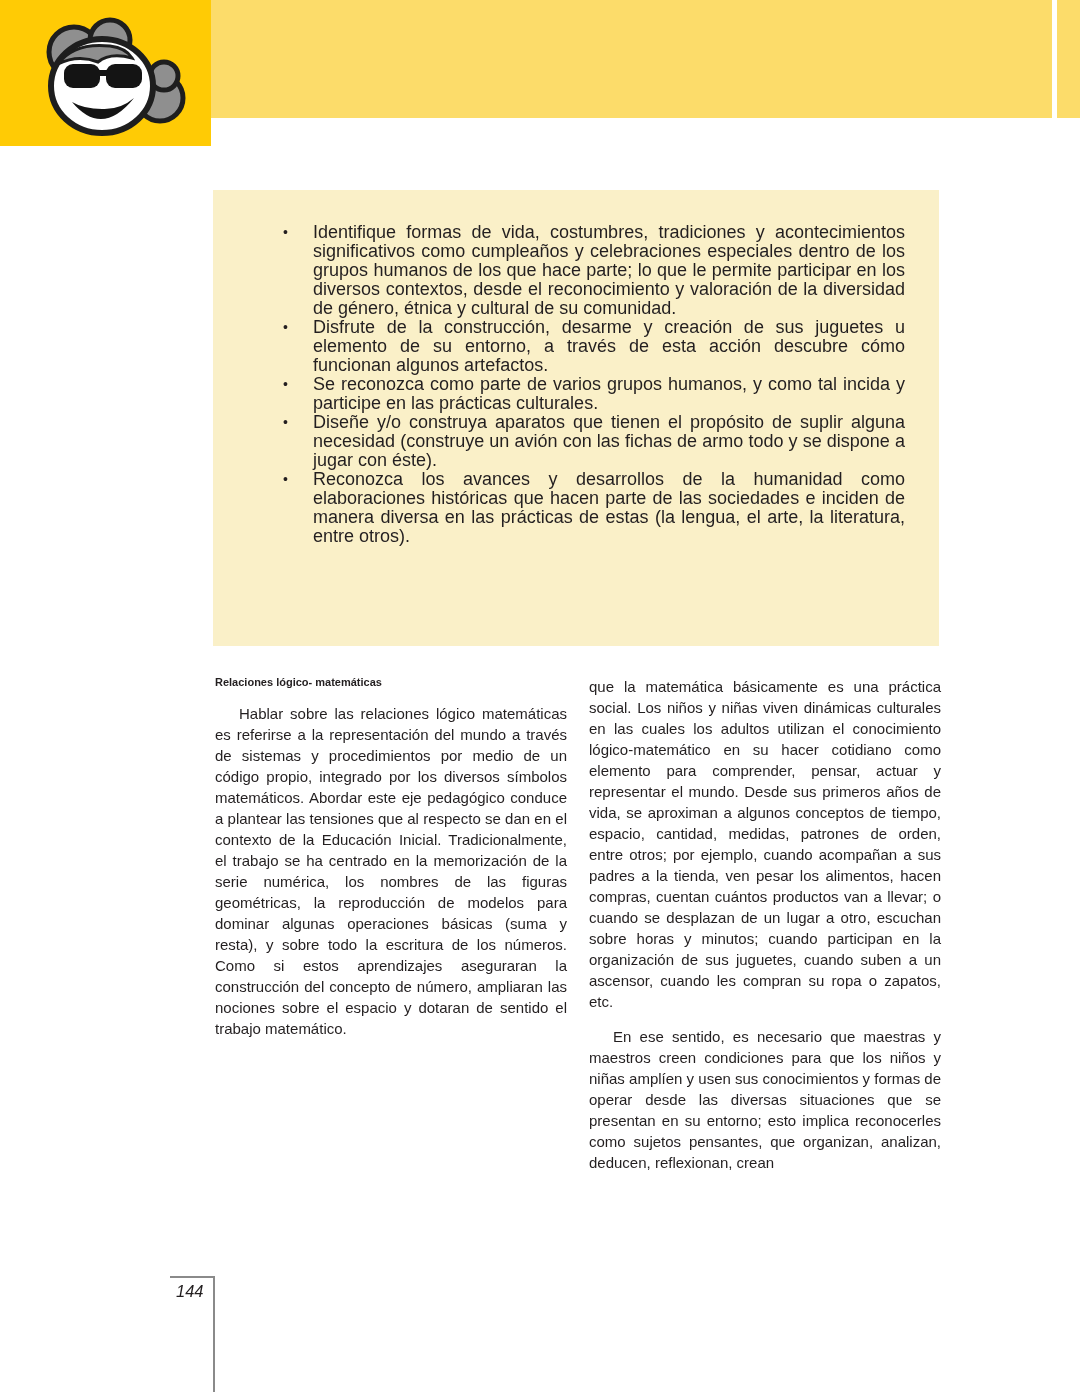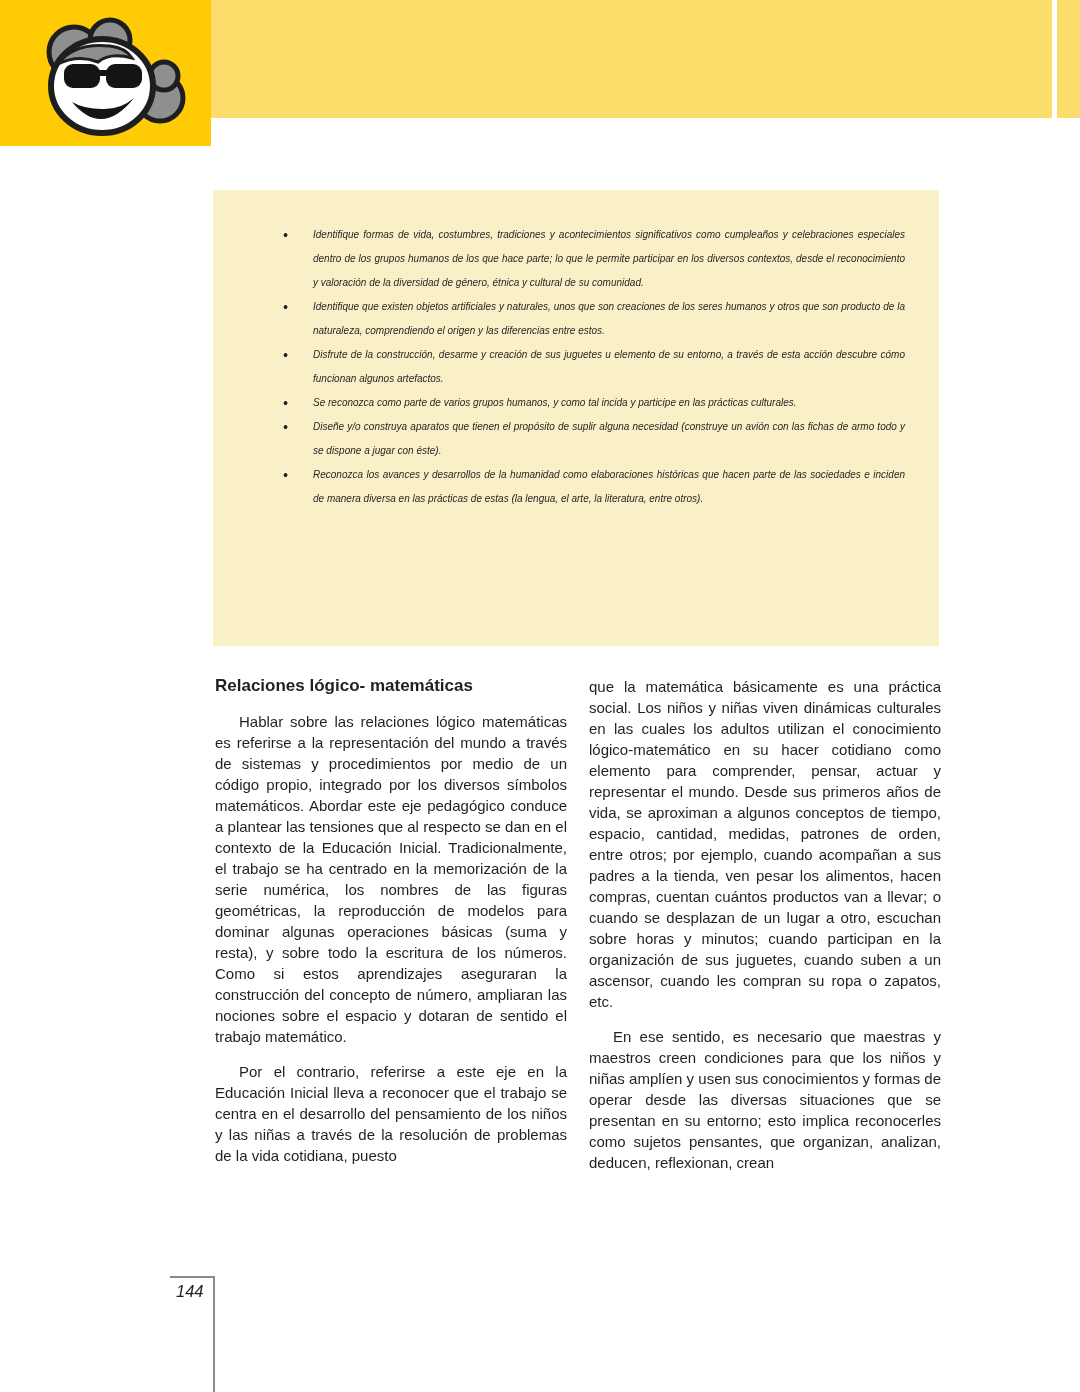--- a/index.html
+++ b/index.html
@@ -35,42 +35,41 @@
     position: absolute; left: 213px; top: 190px;
     width: 726px; height: 456px;
     background: #faf0c8;
     padding: 33px 34px 20px 62px;
     overflow: hidden;
   }
   .callout ul { list-style: none; }
   .callout li {
     position: relative;
     padding-left: 38px;
-    font-size: 10px;
-    line-height: 24px;
+    font-size: 18px;
+    line-height: 19px;
     text-align: justify;
     color: #231f20;
-    font-style: italic;
   }
   .callout li::before {
     content: "•";
     position: absolute; left: 8px; top: 0;
     font-size: 14px;
     color: #231f20;
   }
 
   
   .columns {
     position: absolute; left: 215px; top: 676px;
     width: 726px;
     display: flex; gap: 22px;
   }
   .col { width: 352px; }
   .section-heading {
-    font-size: 17px;
+    font-size: 11px;
     font-weight: bold;
     color: #231f20;
     margin-bottom: 15px;
   }
   .col p {
     font-size: 15px;
     line-height: 21px;
     text-align: justify;
     margin-bottom: 14px;
     color: #231f20;
@@ -121,33 +120,31 @@
       <path d="M66 98 Q88 106 112 95 Q100 100 88 100 Q76 100 66 98 Z" fill="#ffffff"></path>
     </svg>
   </div>
   <div class="header-band">
     <div class="band-slit"></div>
   </div>
 
   <section class="callout">
     <ul>
       <li>Identifique formas de vida, costumbres, tradiciones y acontecimientos significativos como cumpleaños y celebraciones especiales dentro de los grupos humanos de los que hace parte; lo que le permite participar en los diversos contextos, desde el reconocimiento y valoración de la diversidad de género, étnica y cultural de su comunidad.</li>
-      <li>Identifique que existen objetos artificiales y naturales, unos que son creaciones de los seres humanos y otros que son producto de la naturaleza, comprendiendo el origen y las diferencias entre estos.</li>
       <li>Disfrute de la construcción, desarme y creación de sus juguetes u elemento de su entorno, a través de esta acción descubre cómo funcionan algunos artefactos.</li>
       <li>Se reconozca como parte de varios grupos humanos, y como tal incida y participe en las prácticas culturales.</li>
       <li>Diseñe y/o construya aparatos que tienen el propósito de suplir alguna necesidad (construye un avión con las fichas de armo todo y se dispone a jugar con éste).</li>
       <li>Reconozca los avances y desarrollos de la humanidad como elaboraciones históricas que hacen parte de las sociedades e inciden de manera diversa en las prácticas de estas (la lengua, el arte, la literatura, entre otros).</li>
     </ul>
   </section>
 
   <main class="columns">
     <div class="col">
       <h2 class="section-heading">Relaciones lógico- matemáticas</h2>
       <p class="indent">Hablar sobre las relaciones lógico matemáticas es referirse a la representación del mundo a través de sistemas y procedimientos por medio de un código propio, integrado por los diversos símbolos matemáticos.  Abordar este eje pedagógico conduce a plantear las tensiones que al respecto se dan en el contexto de la Educación Inicial.  Tradicionalmente, el trabajo se ha centrado en la memorización de la serie numérica, los nombres de las figuras geométricas, la reproducción de modelos para dominar algunas operaciones básicas (suma y resta), y sobre todo la escritura de los números. Como si estos aprendizajes aseguraran la construcción del concepto de número, ampliaran las nociones sobre el espacio y dotaran de sentido el trabajo matemático.</p>
-      <p class="indent">Por el contrario, referirse a este eje en la Educación Inicial lleva a reconocer que el trabajo se centra en el desarrollo del pensamiento de los niños y las niñas a través de la resolución de problemas de la vida cotidiana, puesto</p>
     </div>
     <div class="col">
       <p>que la matemática básicamente es una práctica social.  Los niños y niñas viven dinámicas culturales en las cuales los adultos utilizan el conocimiento lógico-matemático en su hacer cotidiano como elemento para comprender, pensar, actuar y representar el mundo.  Desde sus primeros años de vida, se aproximan a algunos conceptos de tiempo, espacio, cantidad, medidas, patrones de orden, entre otros; por ejemplo, cuando acompañan a sus padres a la tienda, ven pesar los alimentos, hacen compras, cuentan cuántos productos van a llevar; o cuando se desplazan de un lugar a otro, escuchan sobre horas y minutos; cuando participan en la organización de sus juguetes, cuando suben a un ascensor, cuando les compran su ropa o zapatos, etc.</p>
       <p class="indent">En ese sentido, es necesario que maestras y maestros creen condiciones para que los niños y niñas amplíen y usen sus conocimientos y formas de operar desde las diversas situaciones que se presentan en su entorno; esto implica reconocerles como sujetos pensantes, que organizan, analizan, deducen, reflexionan, crean</p>
     </div>
   </main>
 
   <div class="footer-rule-h"></div>
   <div class="footer-rule-v"></div>
   <span class="footer-pagenum">144</span>

